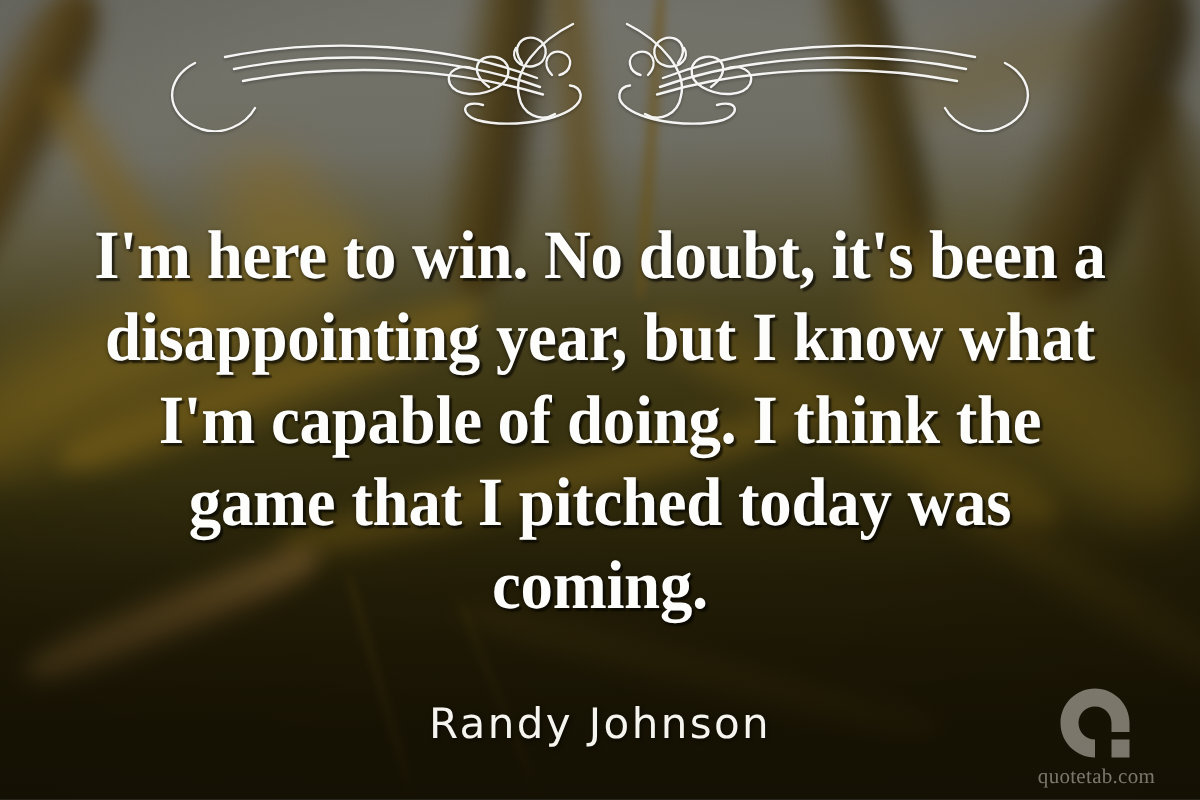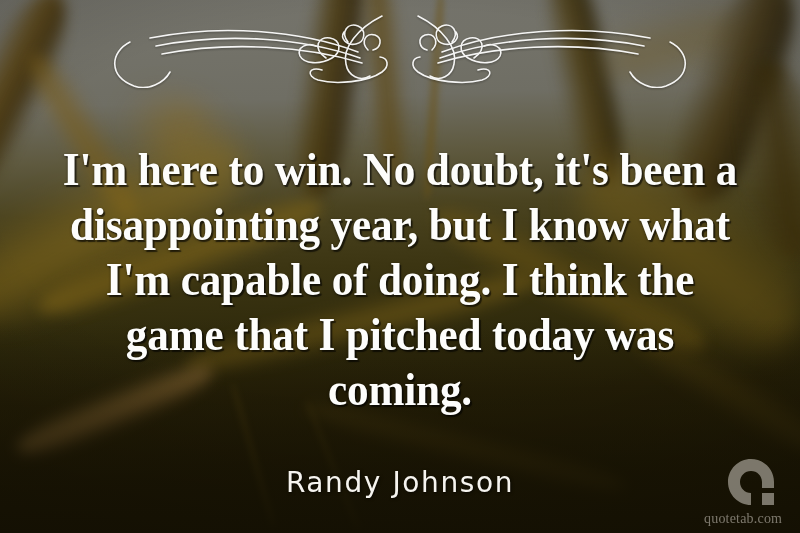--- a/index.html
+++ b/index.html
@@ -77,23 +77,23 @@
     font-family:"DejaVu Sans", sans-serif;
     font-weight:400;
     font-size:28px;
     letter-spacing:1.6px;
     color:#f6f4ef;
     text-shadow:1px 1px 3px rgba(0,0,0,.6);
   }
 
   
   .watermark{
-    position:absolute;right:0;bottom:6px;
+    position:absolute;right:21px;bottom:6px;
     width:96px;
-    text-align:left;
+    text-align:center;
     opacity:.55;
   }
   .wm-logo{
     width:56px;height:52px;margin:0 auto 2px;
     position:relative;
   }
   .wm-logo svg{display:block;width:100%;height:100%;}
   .wm-text{
     font-family:"Liberation Serif", serif;
     font-size:14px;

